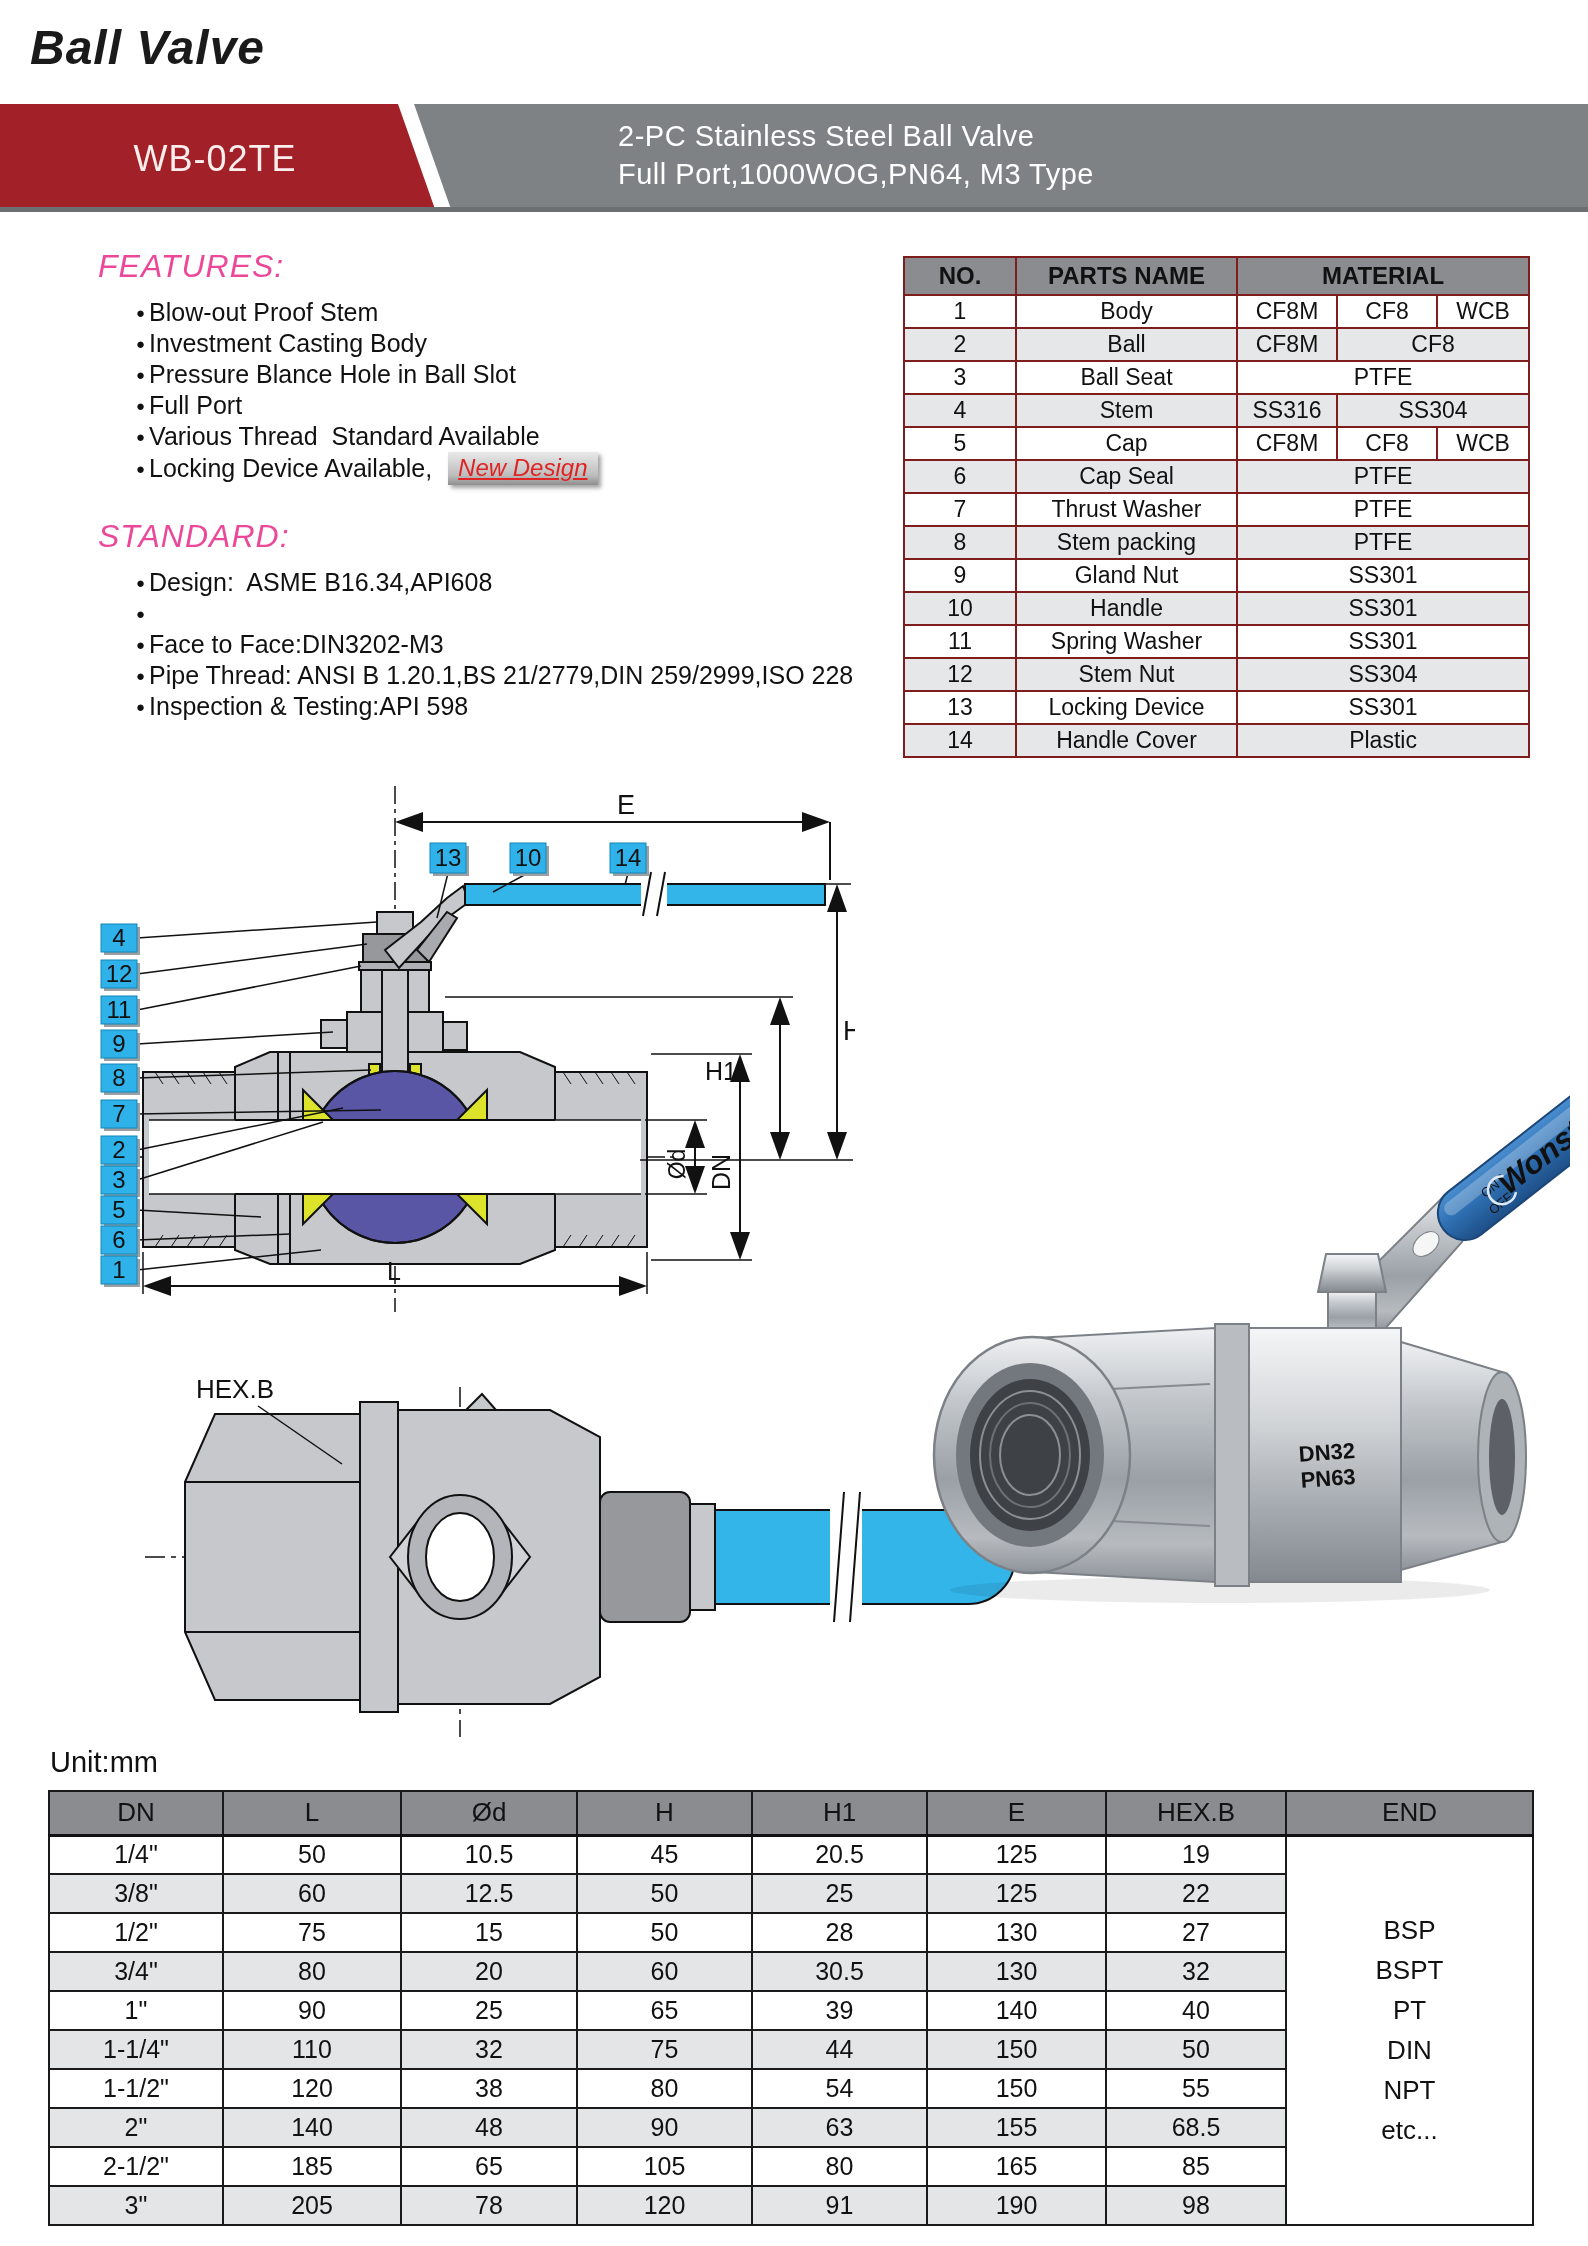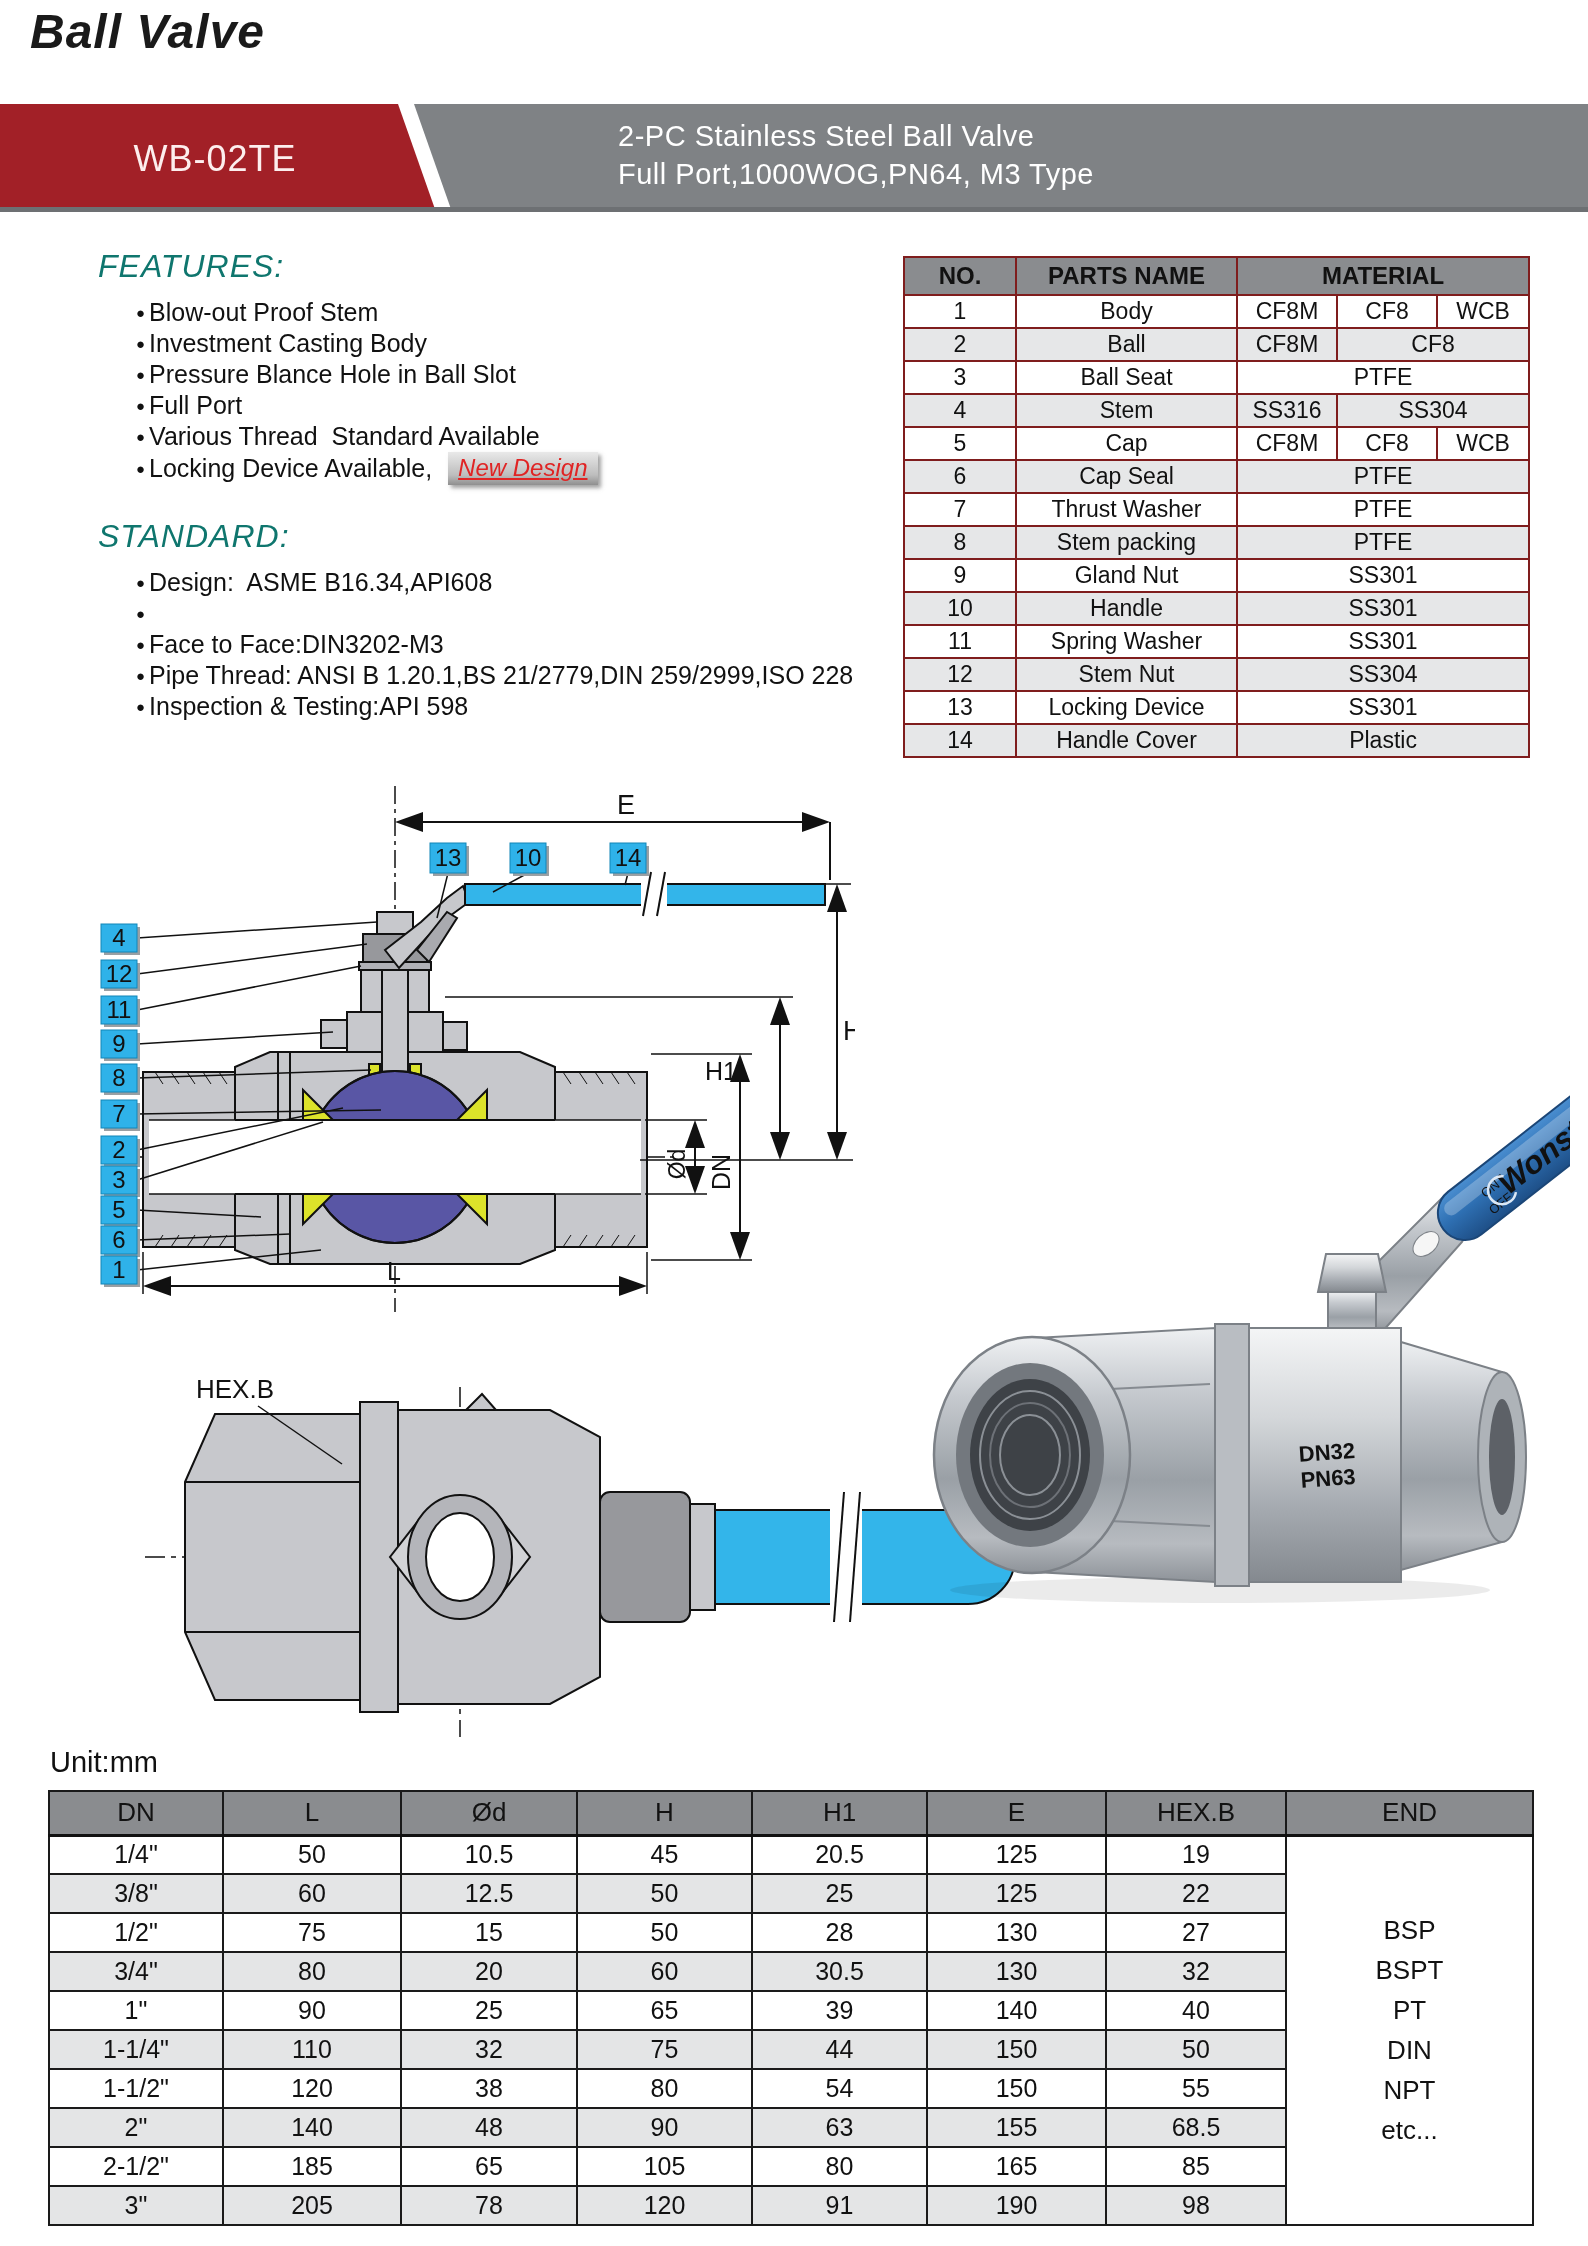--- a/index.html
+++ b/index.html
@@ -1,30 +1,30 @@
 <!DOCTYPE html>
 <html><head>
 <meta charset="utf-8">
 <style>
   * { margin:0; padding:0; box-sizing:border-box; }
   html,body { background:#ffffff; }
   body { font-family:"Liberation Sans", sans-serif; color:#111; }
   .page { position:relative; width:1588px; height:2246px; background:#fff; overflow:hidden; }
 
   
-  .title { position:absolute; left:30px; top:4px; font-size:48px; font-style:italic; font-weight:bold; color:#1a1a1a; letter-spacing:1px; }
+  .title { position:absolute; left:30px; top:20px; font-size:48px; font-style:italic; font-weight:bold; color:#1a1a1a; letter-spacing:1px; }
   .banner { position:absolute; left:0; top:104px; width:1588px; height:108px; background:#fff;border-radius:21px; }
   .banner-gray { position:absolute; inset:0; background:#7f8285; clip-path:polygon(414px 0, 1588px 0, 1588px 100%, 452px 100%); }
   .banner-red  { position:absolute; inset:0; background:#a22027; clip-path:polygon(0 0, 398px 0, 436px 100%, 0 100%); }
   .banner-edge { position:absolute; left:0; bottom:0; width:100%; height:5px; background:#6d7073; }
   .banner-model { position:absolute; left:95px; top:34px; width:240px; text-align:center; font-size:36px; color:#fdeeee; letter-spacing:1px; }
   .banner-sub { position:absolute; left:618px; top:13px; color:#ffffff; font-size:29px; line-height:38px; letter-spacing:0.5px; }
 
   
-  .section-head { font-size:32px; font-style:italic; letter-spacing:1px; color:#0f766e; }
+  .section-head { font-size:32px; font-style:italic; letter-spacing:1px; color:#ec4899; }
   .features { position:absolute; left:98px; top:248px; }
   .standard { position:absolute; left:98px; top:518px; }
   ul.blist { list-style:none; margin-top:12px; margin-left:38px; }
   ul.blist li { font-size:25px; line-height:31px; white-space:pre; display:flex; align-items:center; }
   ul.blist li .dot { font-size:15px; margin-right:4px; }
   .new-design { display:inline-block; margin-left:16px; padding:0 10px 2px 10px; font-size:24px; font-style:italic; color:#e02424; text-decoration:underline; background:linear-gradient(180deg,#e9e9e9 0%,#bdbdbd 70%,#8f8f8f 100%); box-shadow:3px 3px 4px rgba(100,100,100,.6); }
 
   
   table.parts { position:absolute; left:903px; top:256px; width:625px; border-collapse:collapse; table-layout:fixed; background:#fff; }
   table.parts th, table.parts td { border:2px solid #7f1d1d; text-align:center; vertical-align:middle; font-size:23px; height:33px; padding:0; }

